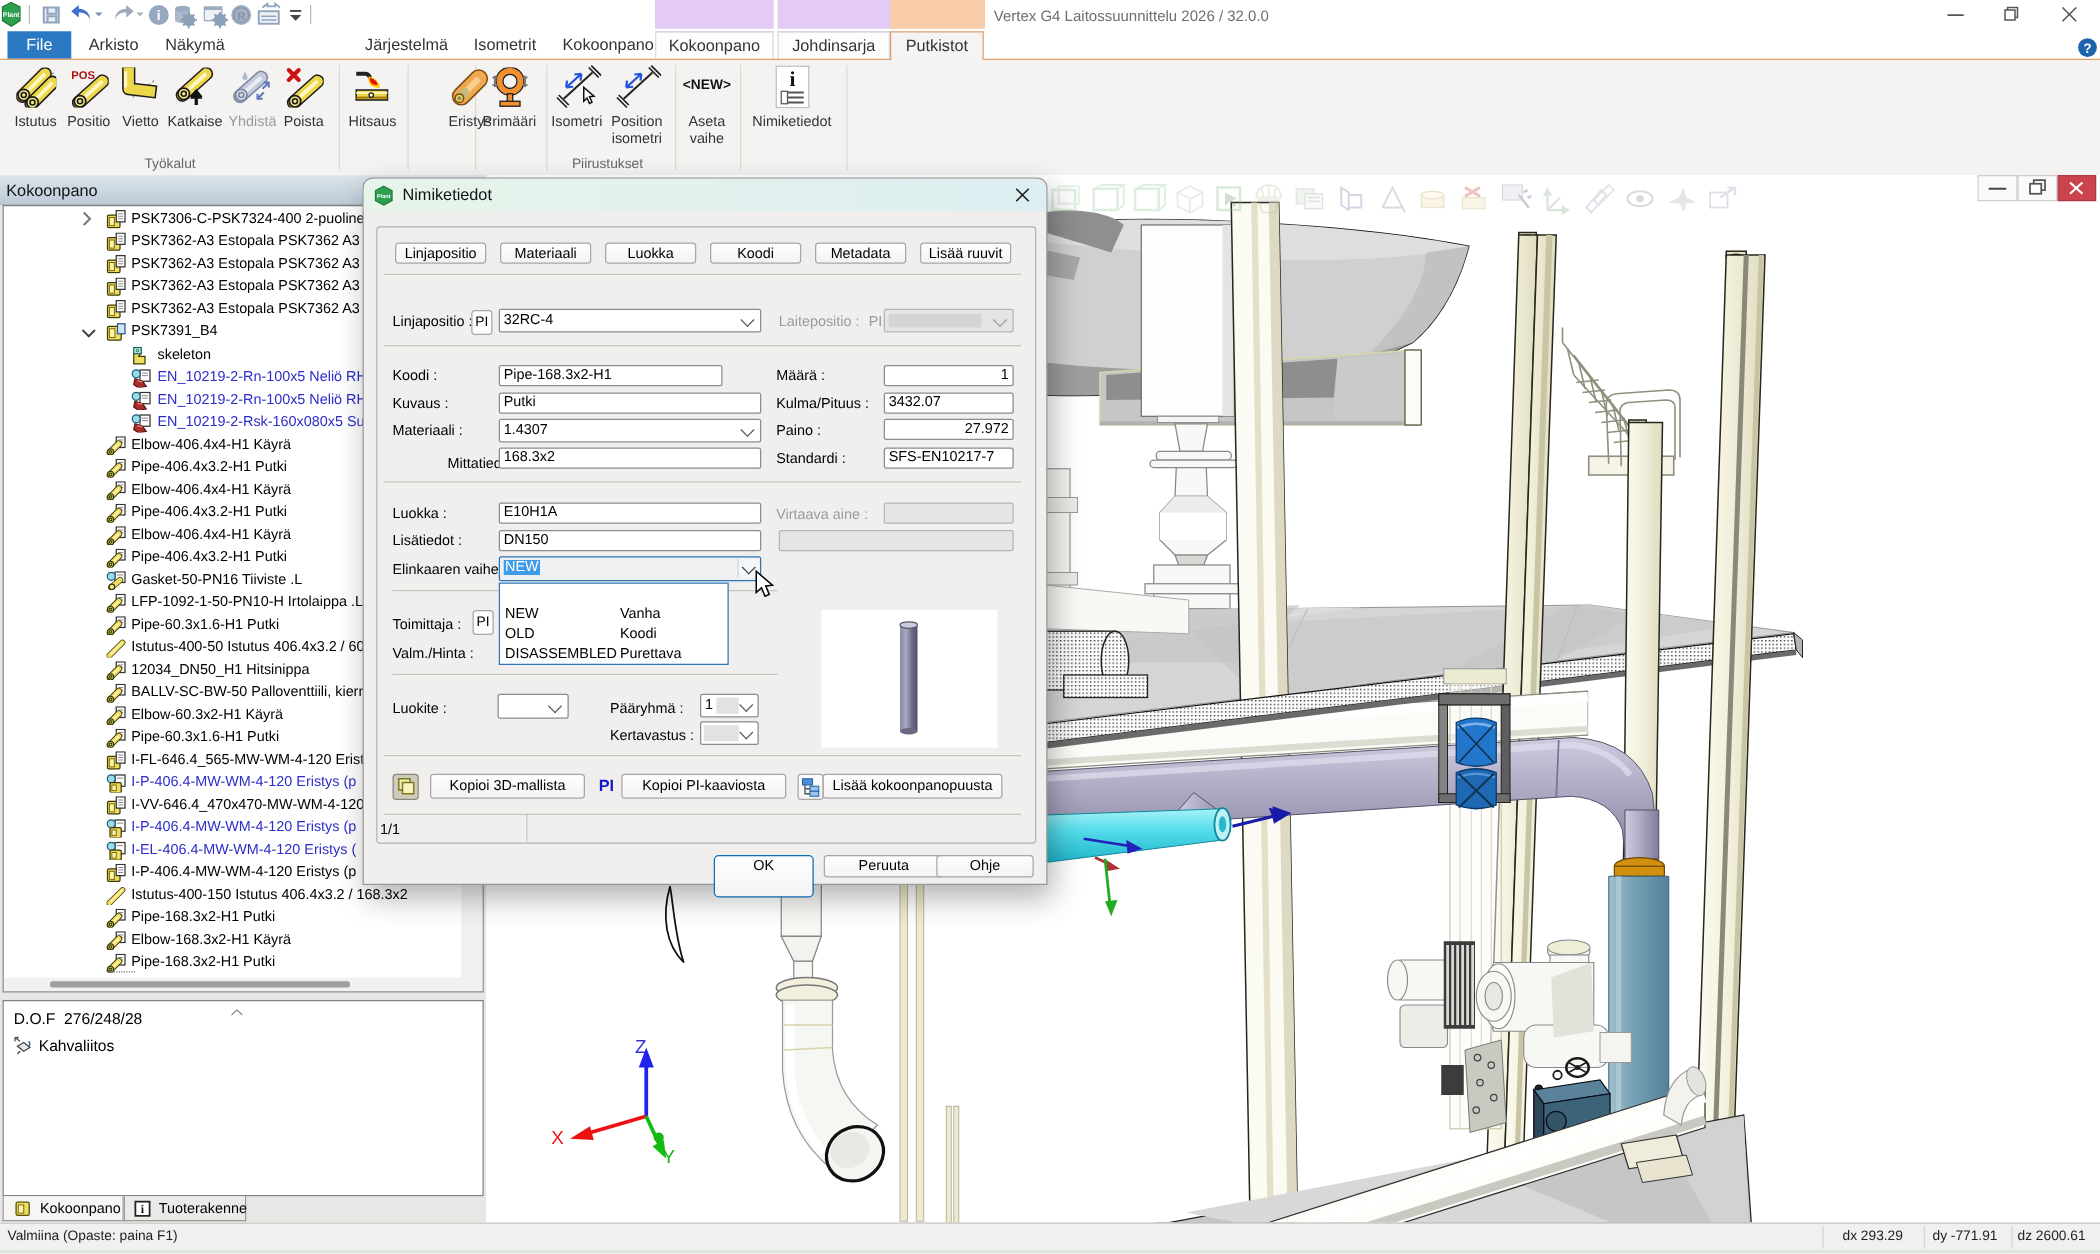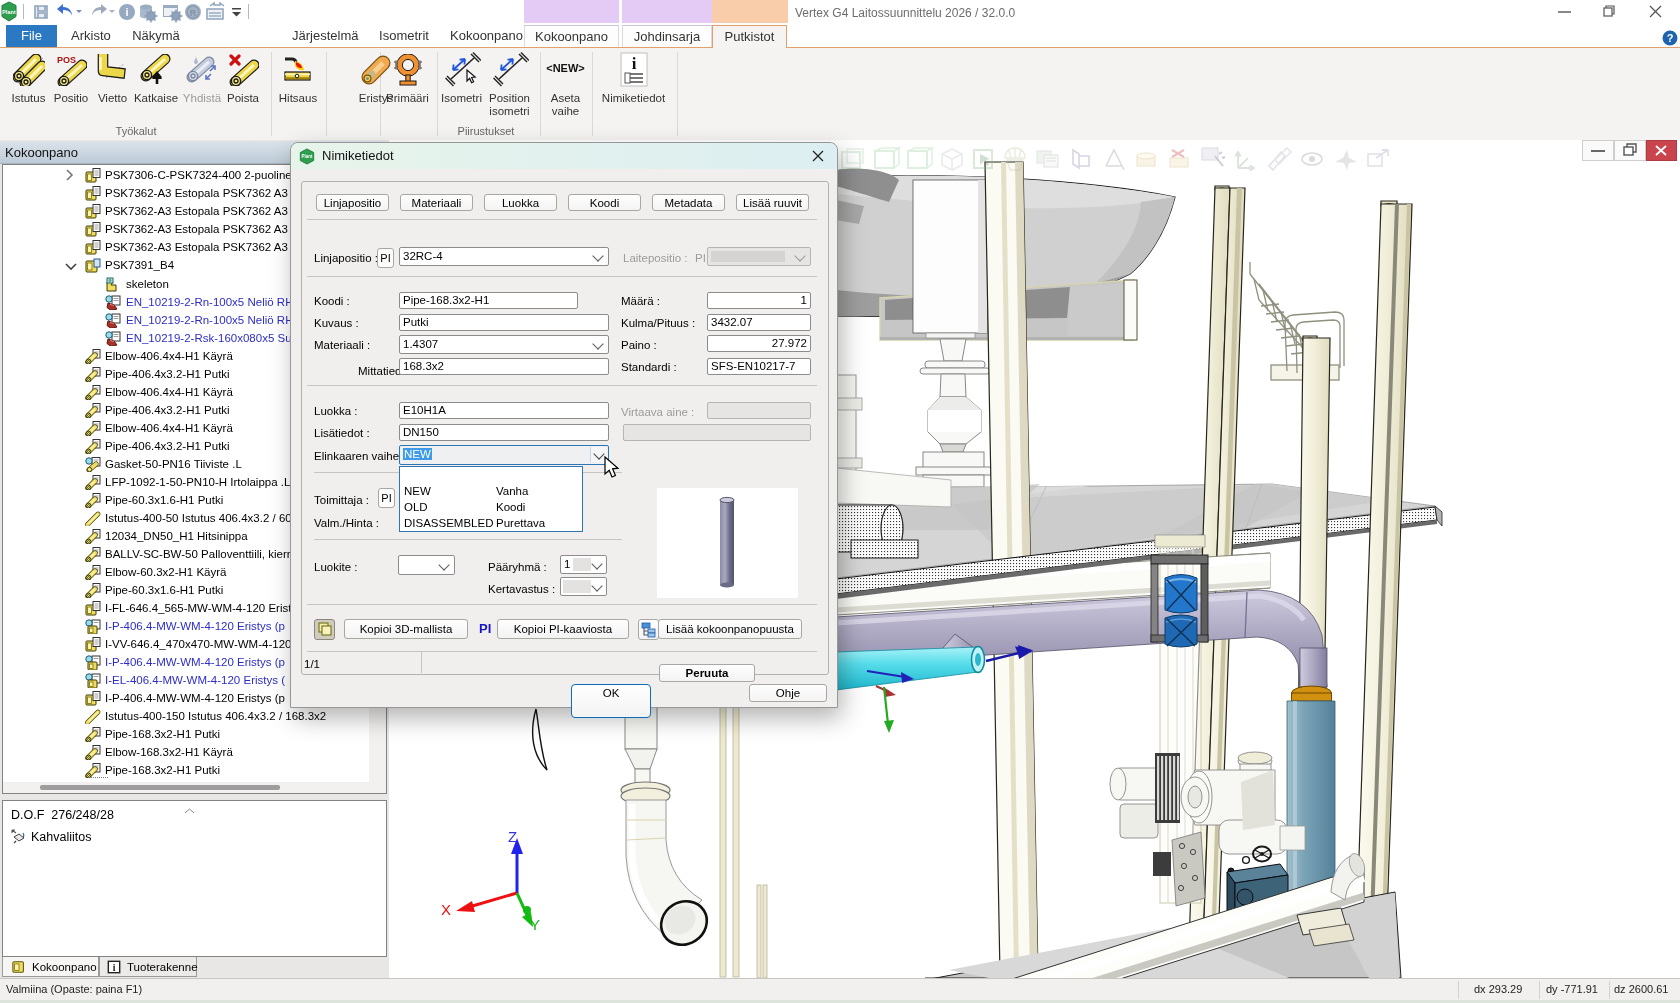--- a/index.html
+++ b/index.html
@@ -1138,21 +1138,21 @@
         <rect x="9" y="9" width="7" height="4" fill="#9cc4ec" stroke="#1e5fa8" stroke-width="0.8"></rect>
         <rect x="9" y="13" width="7" height="4" fill="#9cc4ec" stroke="#1e5fa8" stroke-width="0.8"></rect>
       </svg>
     </div>
     <div class="dbtn" style="left:367px;top:476px;width:144px;height:20px;line-height:19px;">Lisää kokoonpanopuusta</div>
     <div class="dsep" style="left:16px;top:508px;width:510px;"></div>
     <div class="dlabel" style="left:13px;top:513px;">1/1</div>
     <div class="abs" style="left:130px;top:508px;width:1px;height:22px;background:#c7c5c2;"></div>
 
     <div class="dbtn" style="left:280px;top:541px;width:80px;height:34px;line-height:16px;border:1.5px solid #0e6db5;border-radius:4px;">OK</div>
-    <div class="dbtn" style="left:368px;top:521px;width:96px;height:18px;line-height:17px;font-weight:bold;">Peruuta</div>
+    <div class="dbtn" style="left:368px;top:541px;width:96px;height:18px;line-height:17px;">Peruuta</div>
     <div class="dbtn" style="left:458px;top:541px;width:78px;height:18px;line-height:17px;">Ohje</div>
 
     <div class="abs" style="left:108px;top:323px;width:184px;height:66px;background:#fff;border:1.5px solid #2e75b6;box-sizing:border-box;z-index:5;">
       <div class="abs" style="left:4px;top:18px;font-size:11.5px;">NEW</div>
         <div class="abs" style="left:96px;top:18px;font-size:11.5px;">Vanha</div>
       <div class="abs" style="left:4px;top:34px;font-size:11.5px;">OLD</div>
         <div class="abs" style="left:96px;top:34px;font-size:11.5px;">Koodi</div>
       <div class="abs" style="left:4px;top:50px;font-size:11.5px;">DISASSEMBLED</div>
         <div class="abs" style="left:96px;top:50px;font-size:11.5px;">Purettava</div>
     </div>

